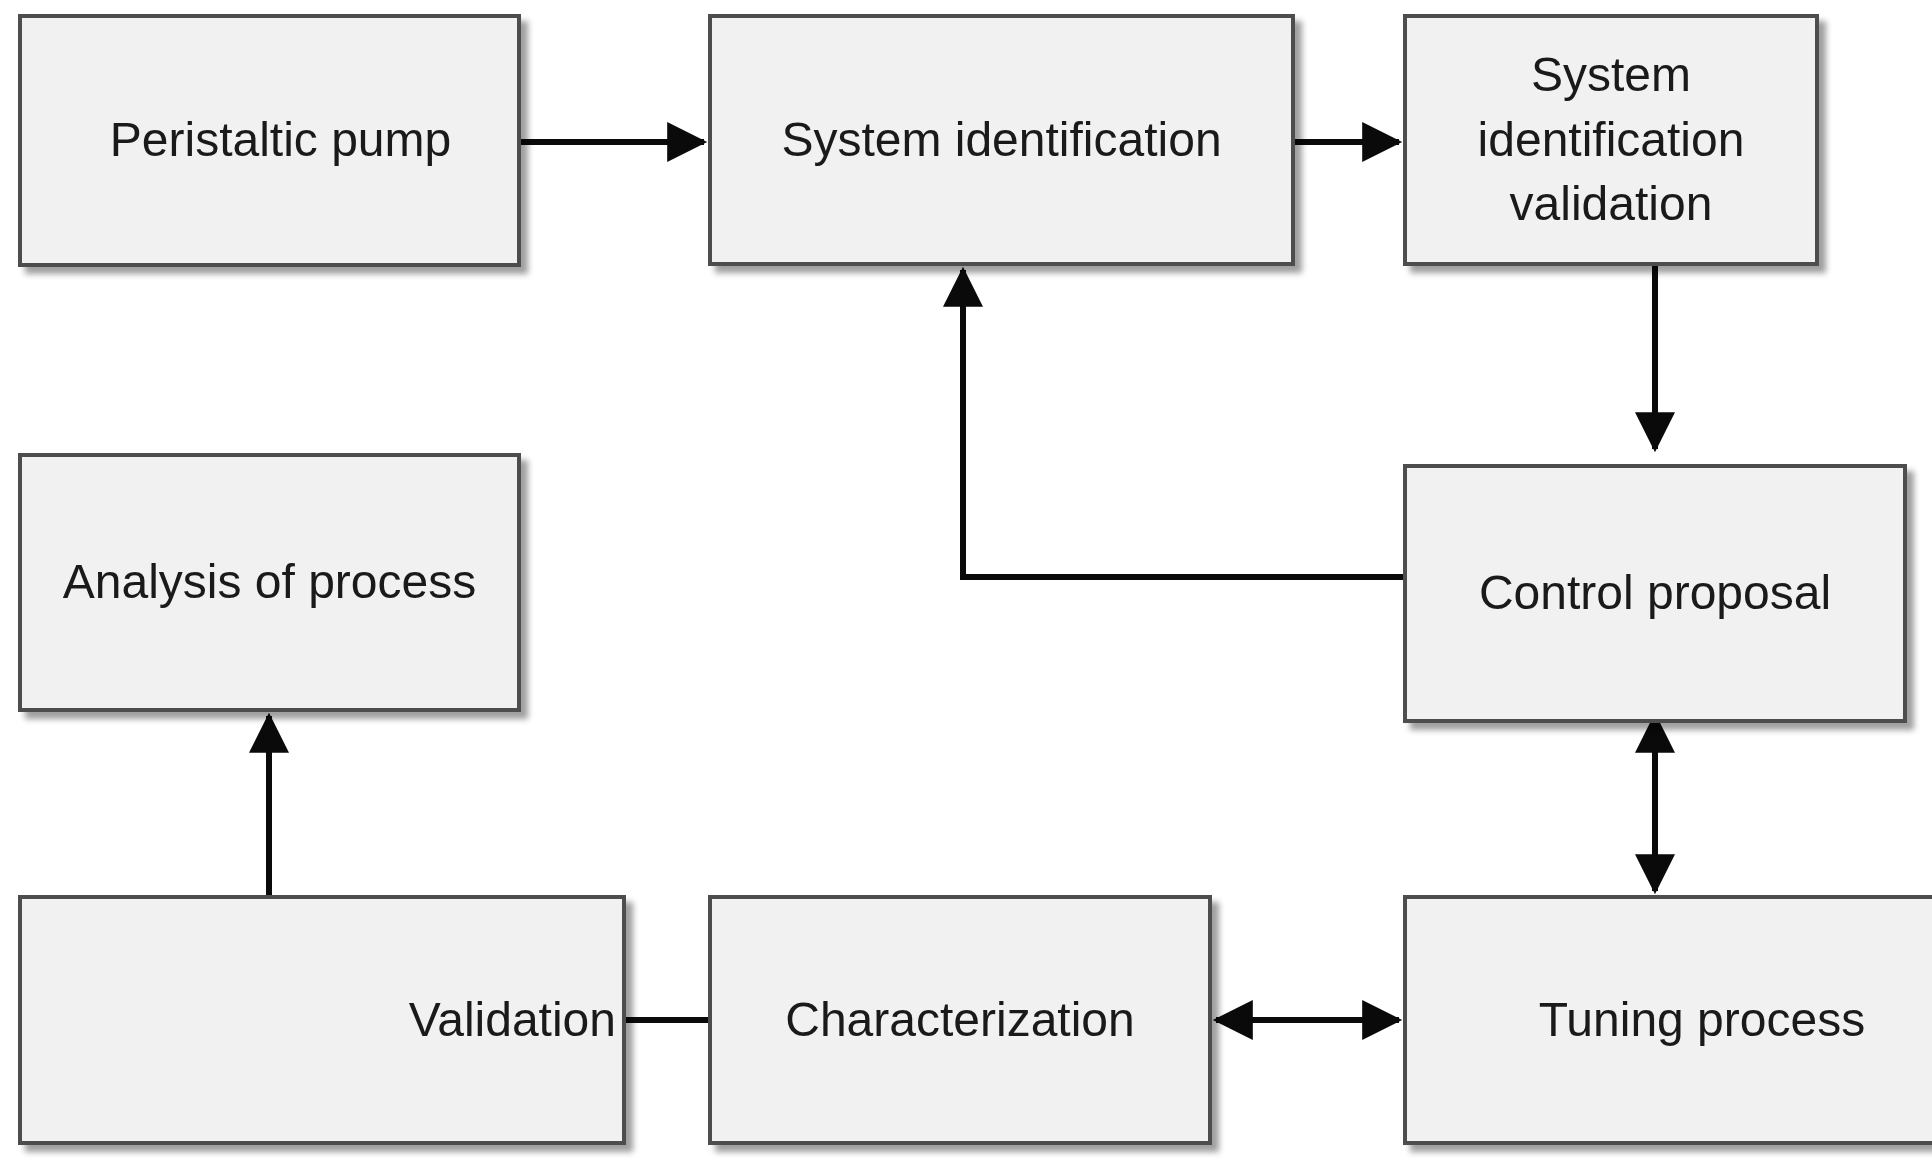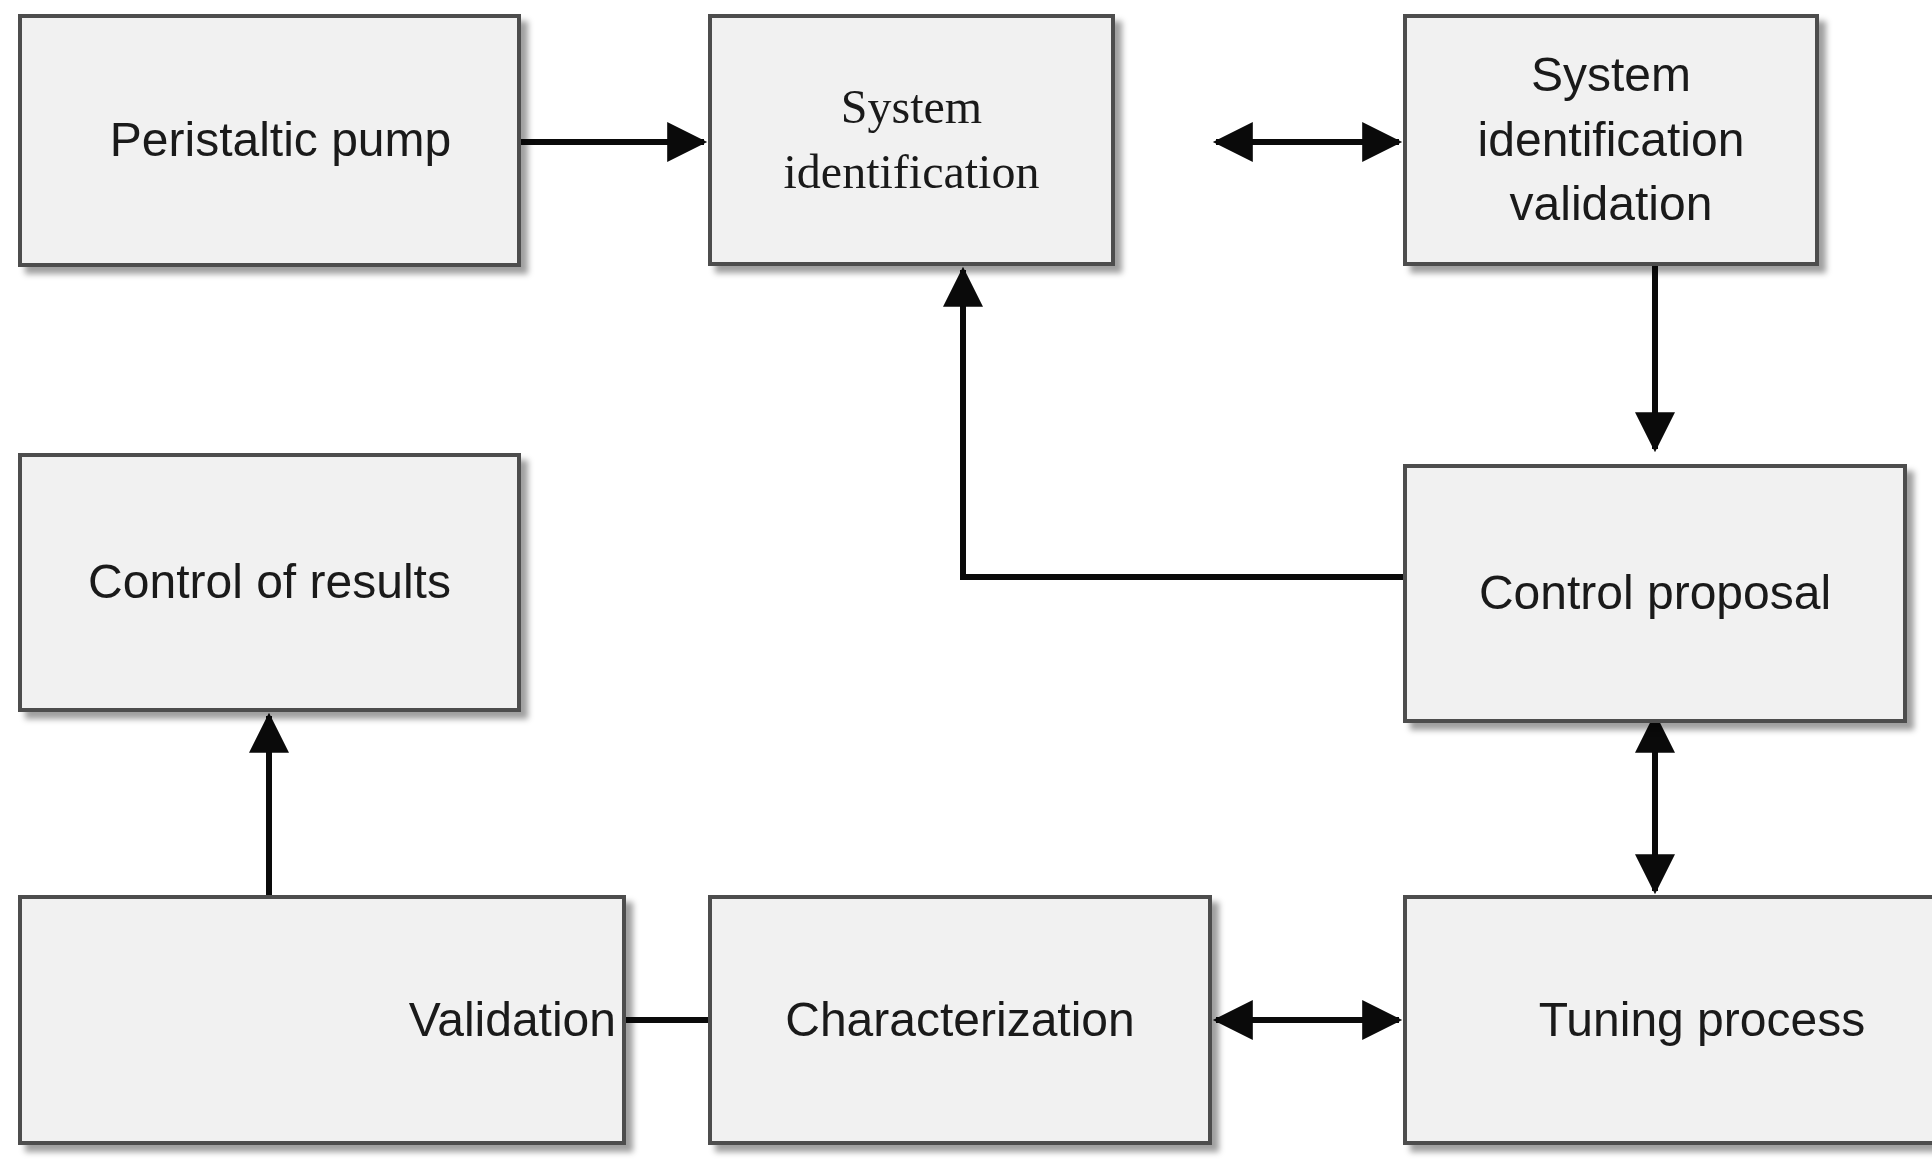--- a/index.html
+++ b/index.html
@@ -33,21 +33,21 @@
     align-items:center;
     justify-content:center;
     text-align:center;
     color:var(--text);
     font-size:48px;
     line-height:1.35;
     padding:0 6px;
   }
   
   .n-peristaltic{left:18px;  top:14px;  width:503px; height:253px;padding-left:28px;}
-  .n-sysid      {left:708px; top:14px;  width:407px; height:252px;font-family:Liberation Serif, serif;}
+  .n-sysid      {left:708px; top:14px;  width:587px; height:252px;}
   .n-sysidval   {left:1403px;top:14px;  width:416px; height:252px;}
   .n-control    {left:1403px;top:464px; width:504px; height:259px;}
   .n-analysis   {left:18px;  top:453px; width:503px; height:259px;}
   .n-validation {left:18px;  top:895px; width:608px; height:250px;justify-content:flex-end;}
   .n-character  {left:708px; top:895px; width:504px; height:250px;text-align:right;}
   .n-tuning     {left:1403px;top:895px; width:598px; height:250px;}
   .wires line, .wires polyline{
     stroke:var(--line);
     stroke-width:6;
     fill:none;
@@ -95,21 +95,21 @@
 
   <div class="node n-sysidval">
     <span>System identification validation</span>
   </div>
 
   <div class="node n-control">
     <span>Control proposal</span>
   </div>
 
   <div class="node n-analysis">
-    <span>Control of results</span>
+    <span>Analysis of process</span>
   </div>
 
   <div class="node n-validation">
     <span>Validation</span>
   </div>
 
   <div class="node n-character">
     <span>Characterization</span>
   </div>
 

